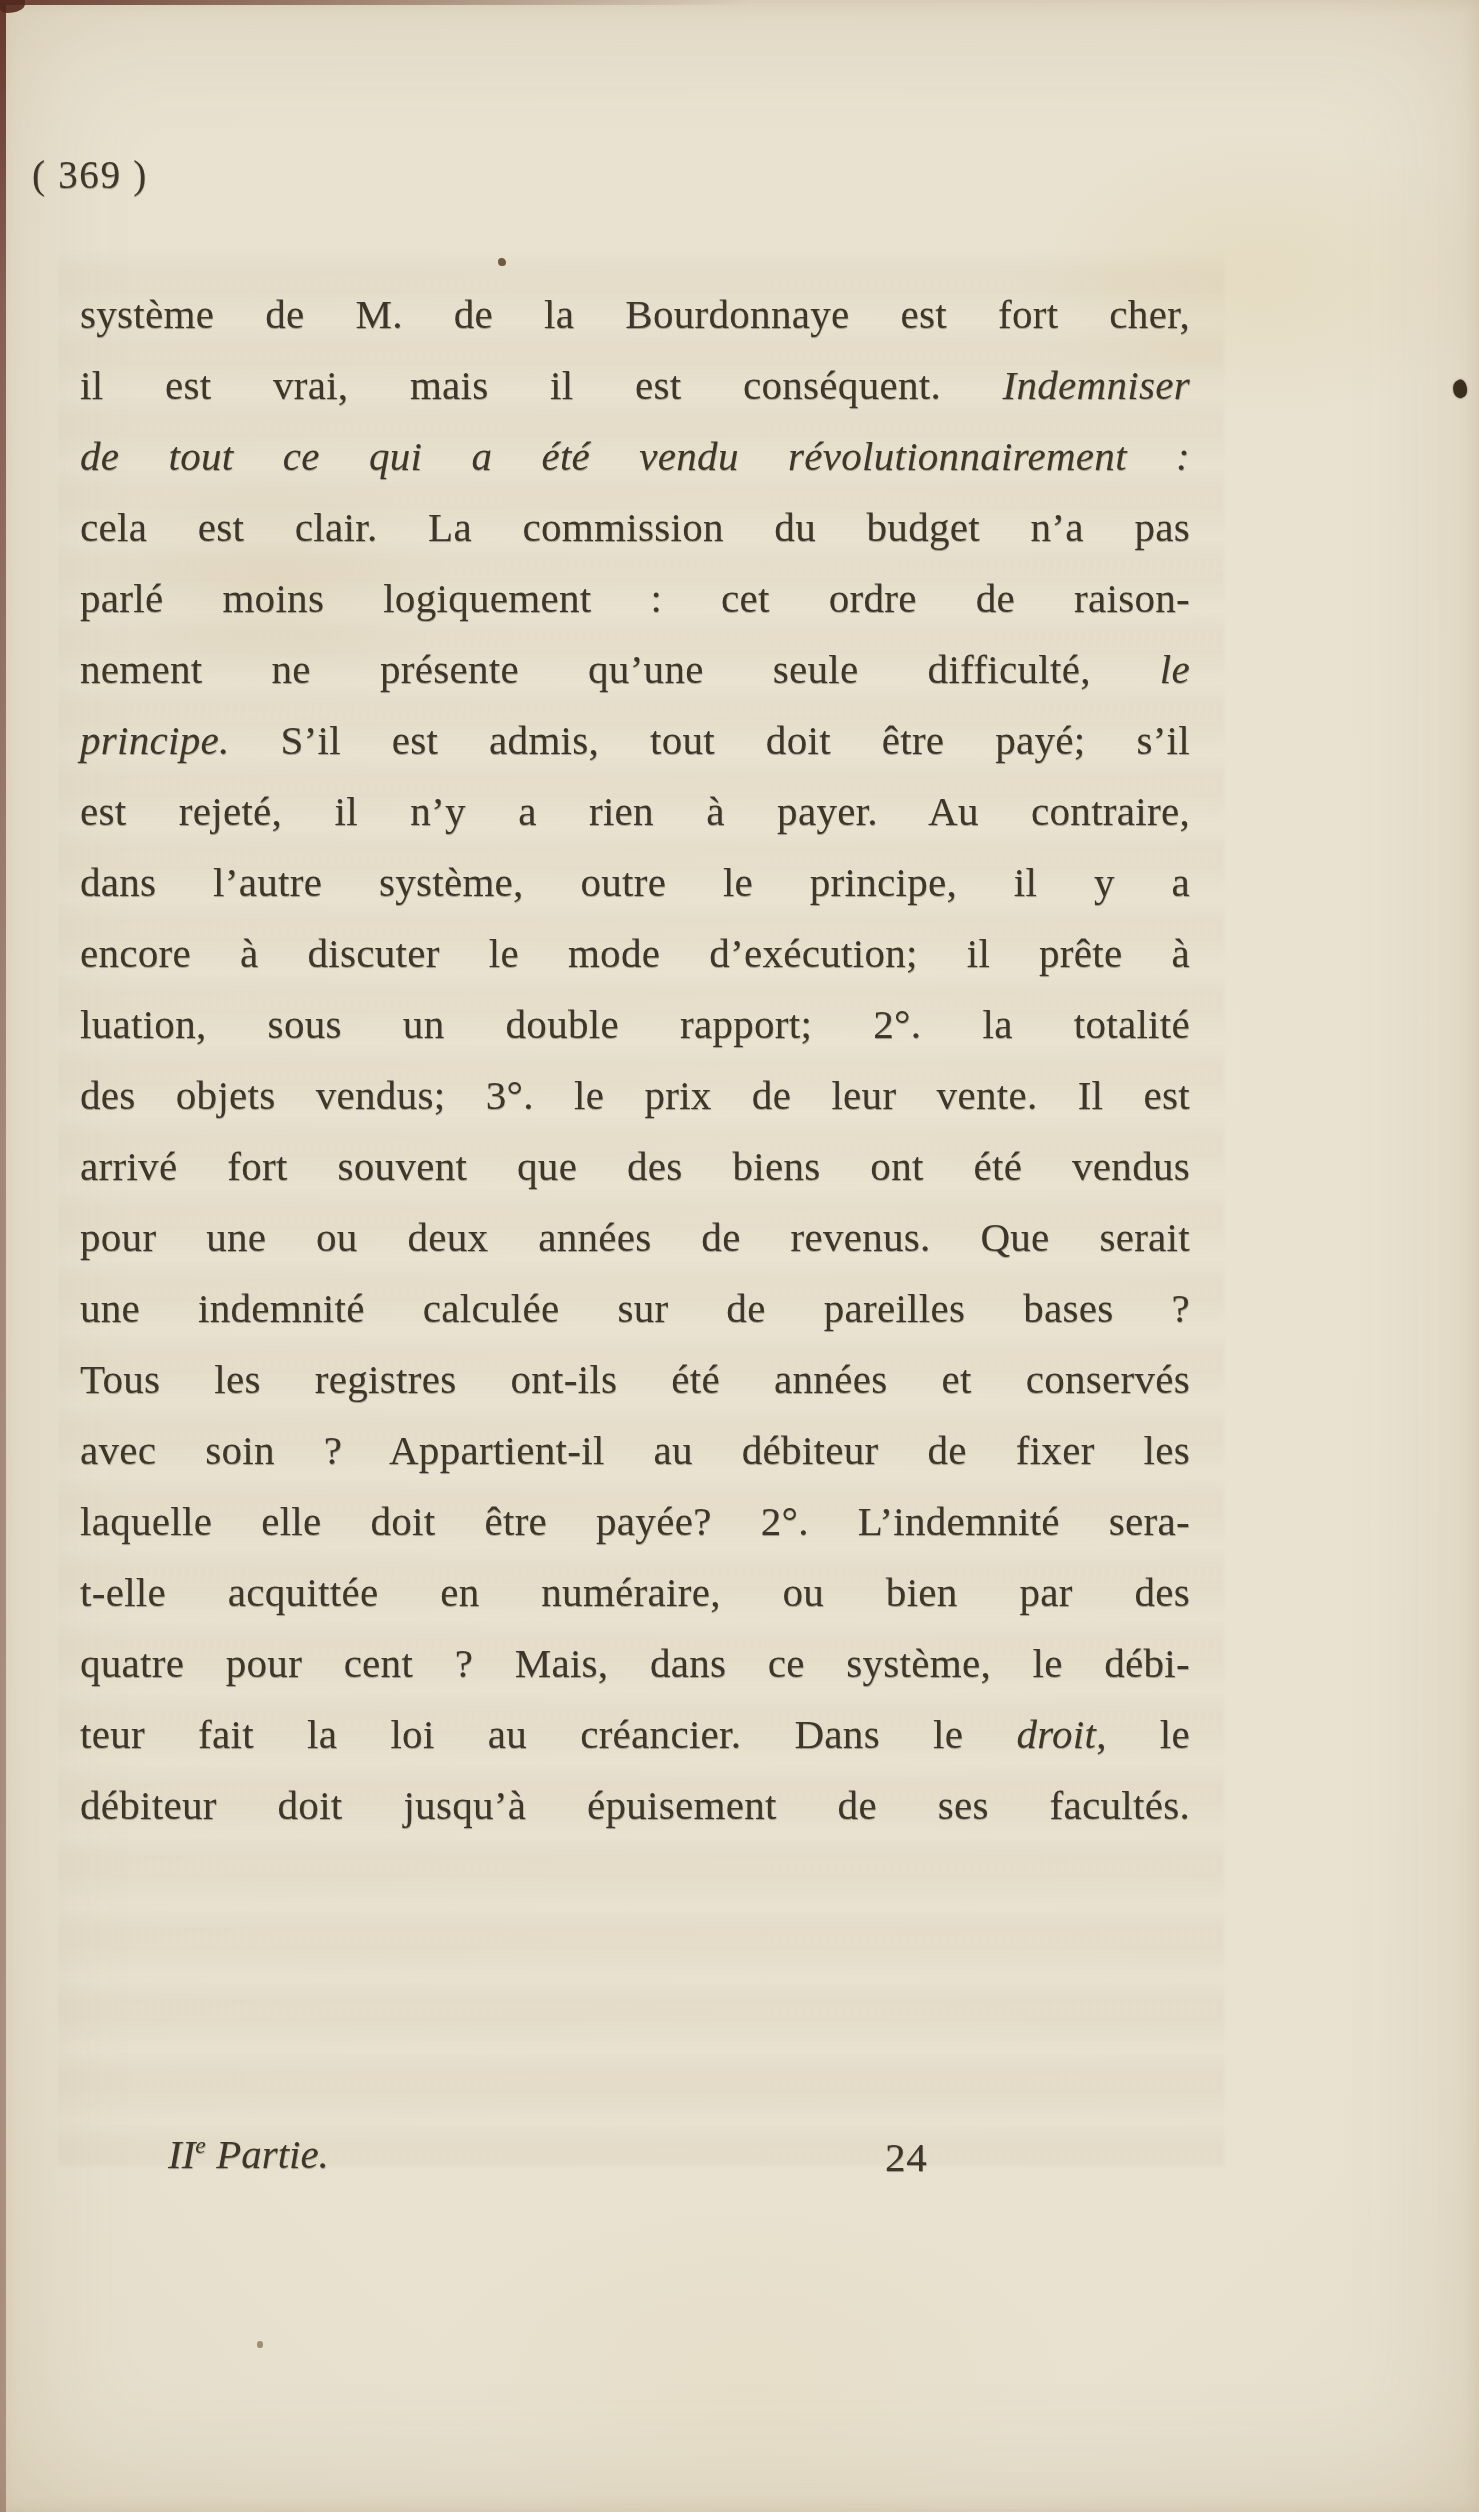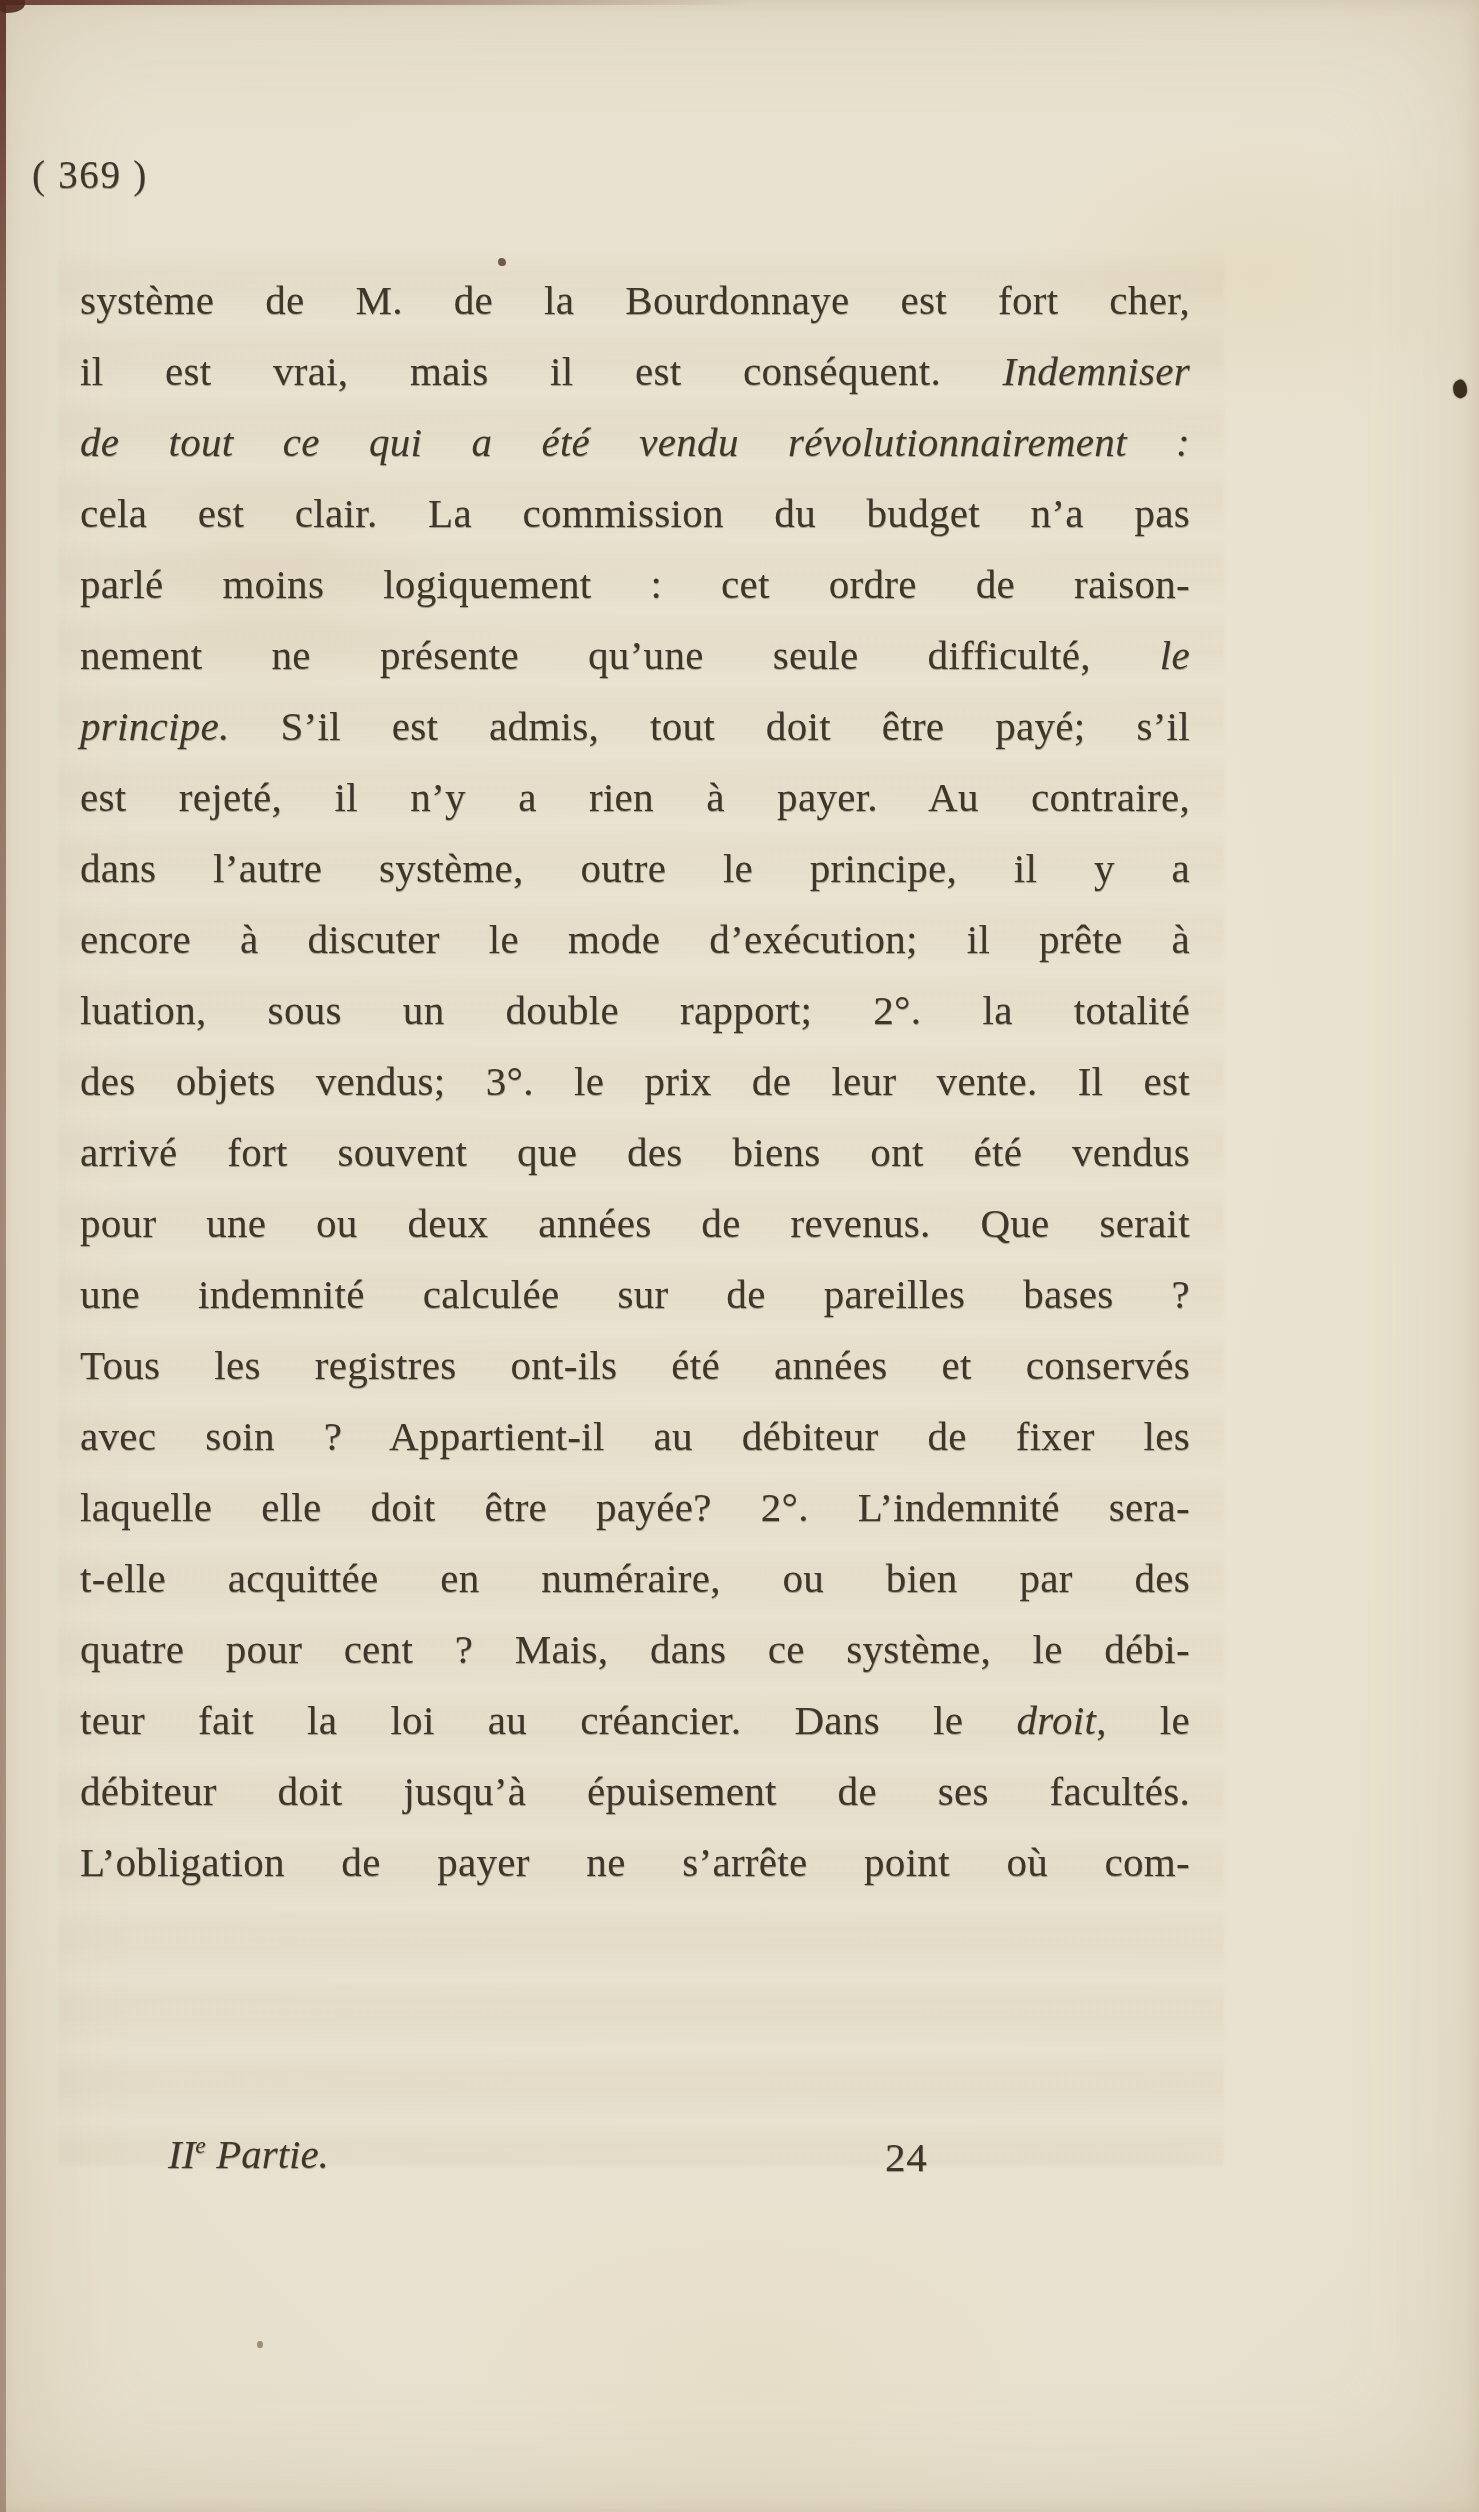--- a/index.html
+++ b/index.html
@@ -53,21 +53,21 @@
   }
   .header{
     position:absolute;left:80px;top:152px;width:1110px;
     transform:translateX(-48px);
     text-align:left;
     font-size:39px;
     letter-spacing:1.7px;
     text-shadow:0.4px 0.5px 0.7px rgba(62,54,42,0.45);
   }
   .text-block{
-    position:absolute;left:80px;top:265px;width:1110px;
+    position:absolute;left:80px;top:279px;width:1110px;
   }
   .line{
     height:71px;
     line-height:71px;
     font-size:41px;
     letter-spacing:0.3px;
     white-space:nowrap;
     text-align:justify;
     text-align-last:justify;
     text-shadow:0.4px 0.5px 0.7px rgba(62,54,42,0.42);
@@ -133,20 +133,19 @@
     <div class="line"><span>arrivé fort souvent que des biens ont été vendus</span></div>
     <div class="line"><span>pour une ou deux années de revenus. Que serait</span></div>
     <div class="line"><span>une indemnité calculée sur de pareilles bases ?</span></div>
     <div class="line"><span>Tous les registres ont-ils été années et conservés</span></div>
     <div class="line"><span>avec soin ? Appartient-il au débiteur de fixer les</span></div>
     <div class="line"><span>laquelle elle doit être payée? 2°. L’indemnité sera-</span></div>
     <div class="line"><span>t-elle acquittée en numéraire, ou bien par des</span></div>
     <div class="line"><span>quatre pour cent ? Mais, dans ce système, le débi-</span></div>
     <div class="line"><span>teur fait la loi au créancier. Dans le </span><span class="it">droit</span><span>, le</span></div>
     <div class="line"><span>débiteur doit jusqu’à épuisement de ses facultés.</span></div>
-    <div class="line"><span>L’obligation de payer ne s’arrête point où com-</span></div>
   </div>
 
 <div class="footer">
   <span class="footer-signature"><span class="it">II</span><sup class="it">e</sup><span class="it"> Partie.</span></span>
   <span class="footer-pagemark">24</span>
 </div>
 
 
 </body></html>

